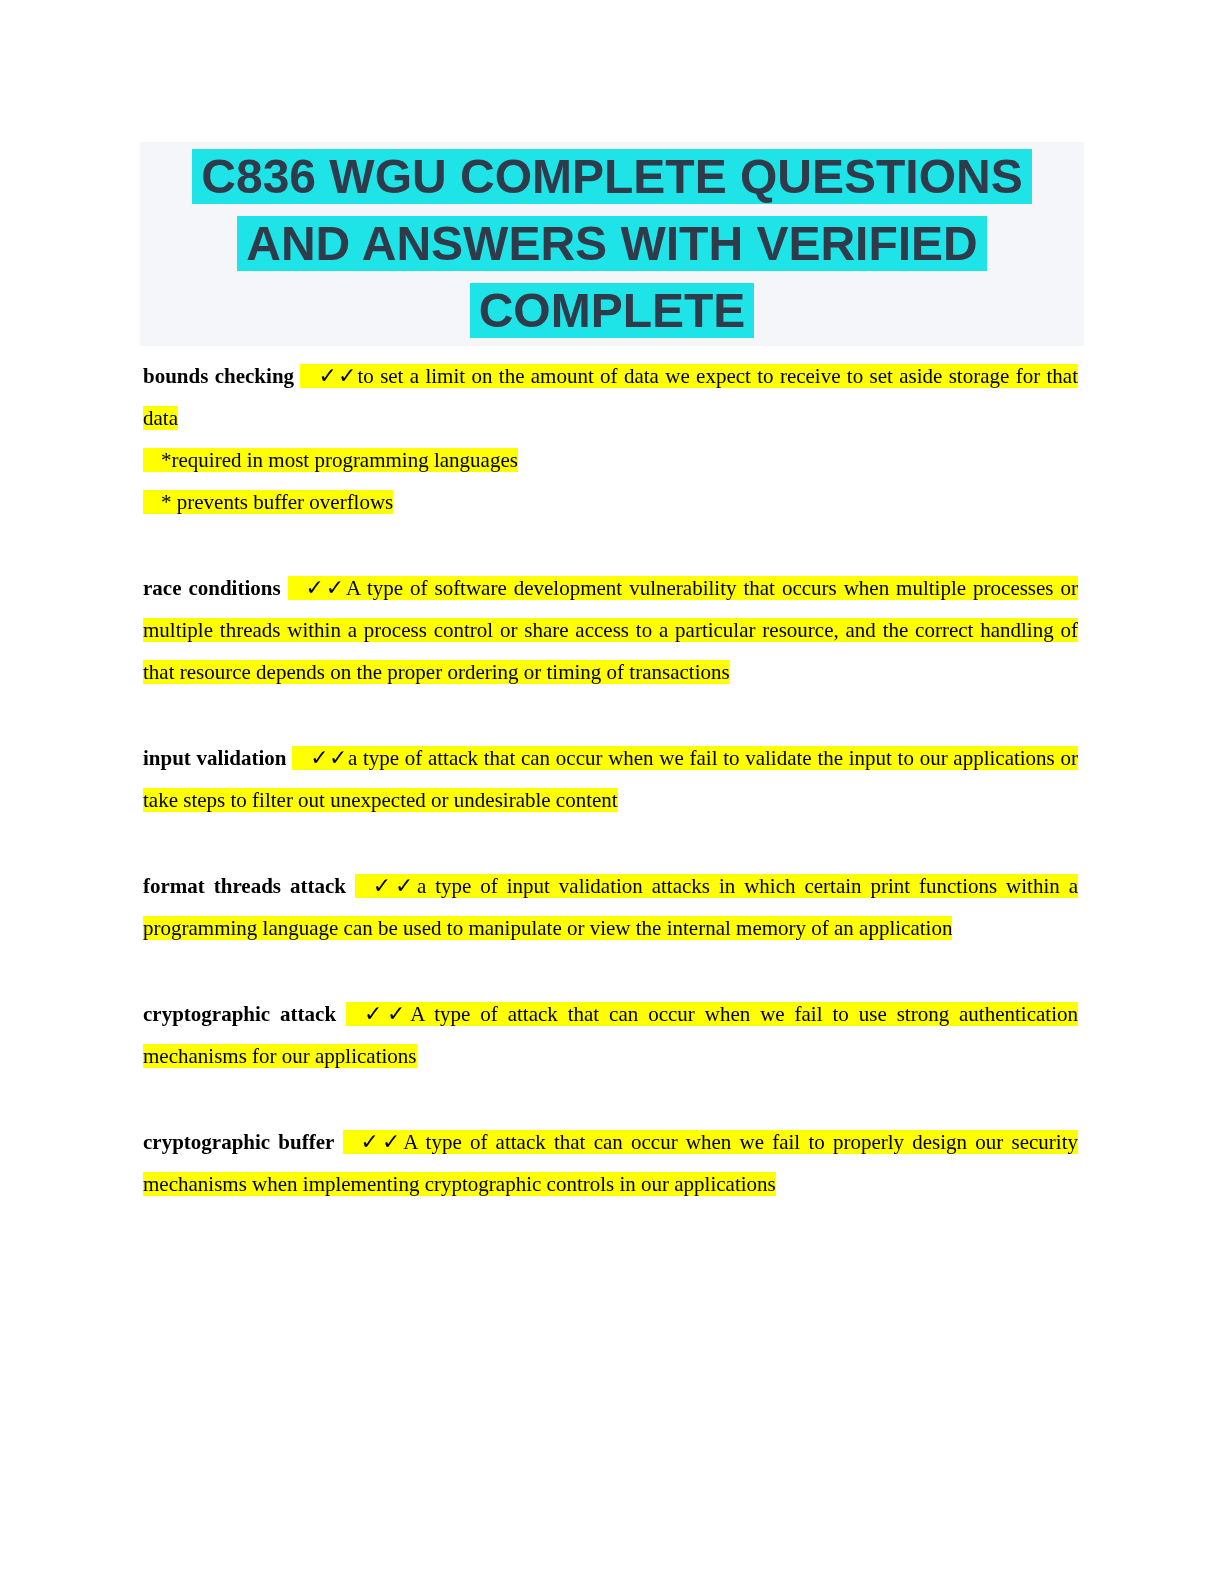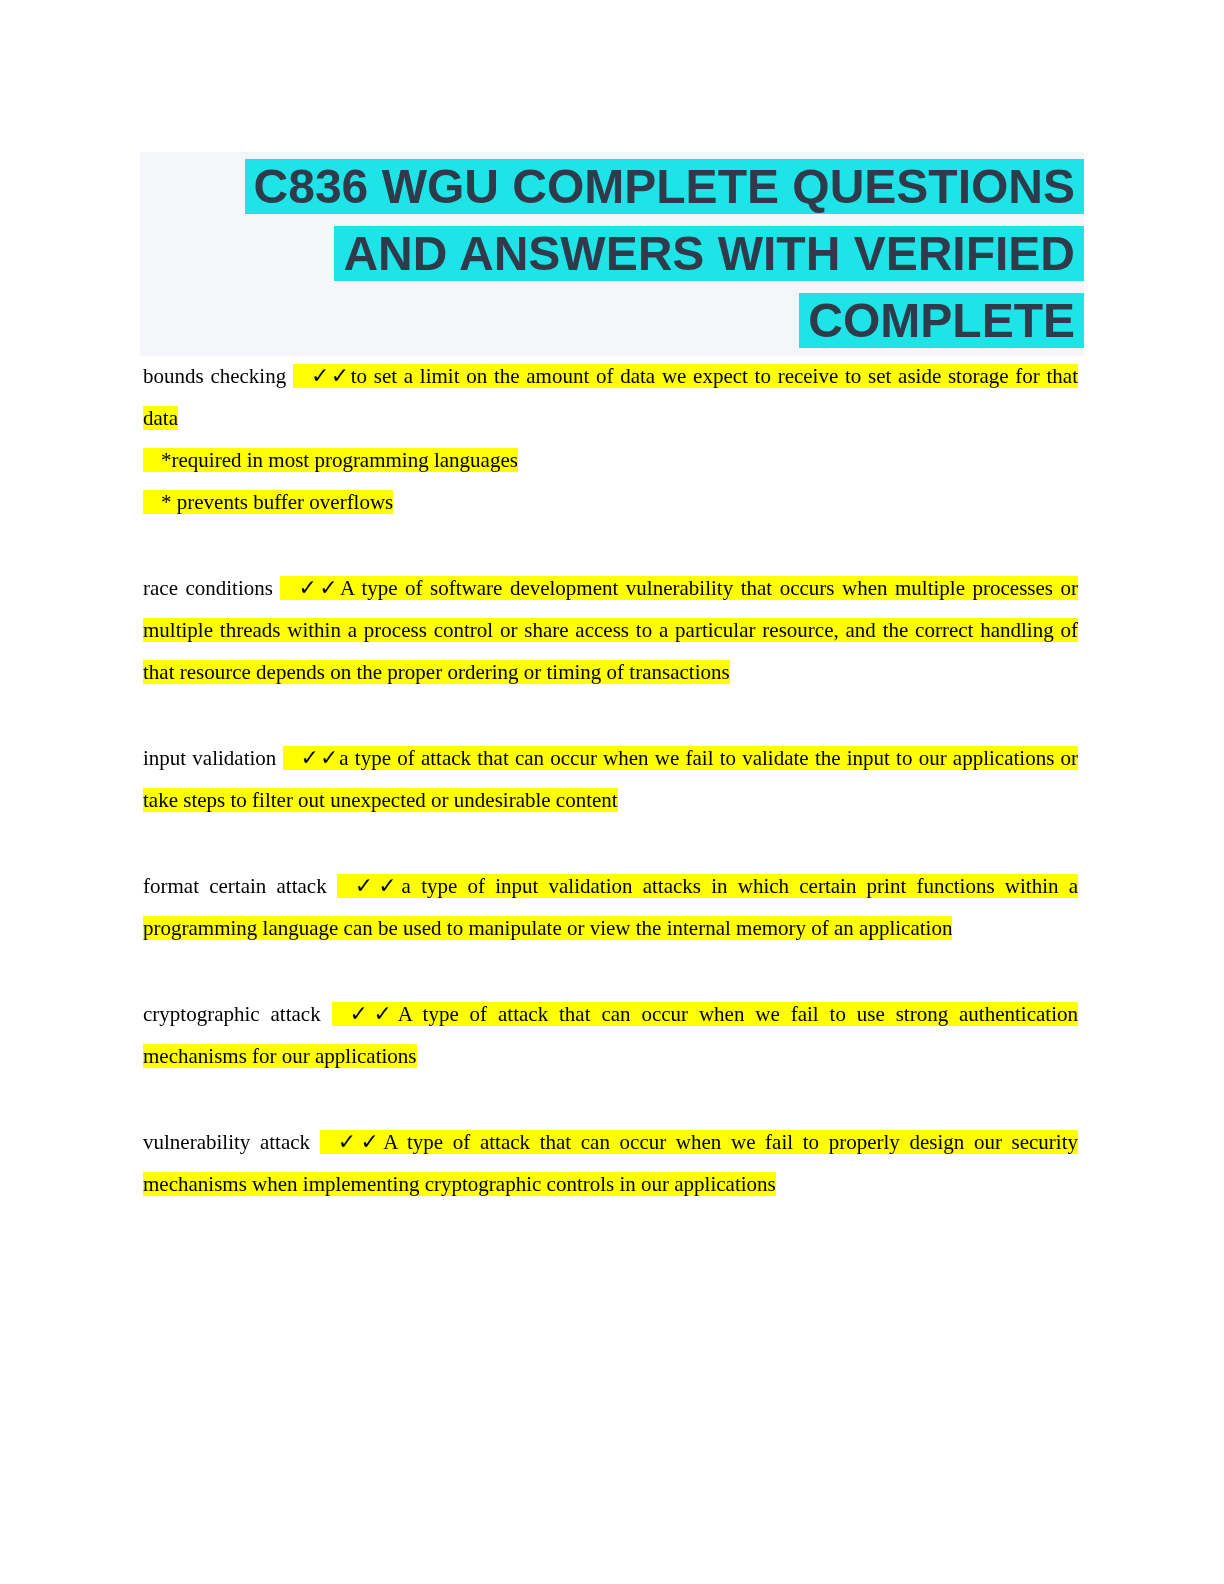--- a/index.html
+++ b/index.html
@@ -11,25 +11,25 @@
     width: 1224px;
     height: 1584px;
     position: relative;
     font-family: "Liberation Serif", serif;
     color: #000000;
     overflow: hidden;
   }
   .header-banner {
     position: absolute;
     left: 140px;
-    top: 152px;
+    top: 142px;
     width: 944px;
     height: 204px;
     background: var(--header-bg, #f4f6fa);
-    text-align: right;
+    text-align: center;
     padding-top: 1px;
     box-sizing: border-box;
   }
   .title-line {
     display: block;
     font-family: "Liberation Sans", sans-serif;
     font-weight: bold;
     font-size: 48px;
     line-height: 67px;
     color: var(--title-color, #2f3b4a);
@@ -46,21 +46,21 @@
     top: 355px;
     width: 935px;
   }
   p.qa-entry {
     margin: 0 0 44px 0;
     font-size: 21px;
     line-height: 42px;
     text-align: justify;
   }
   .term {
-    font-weight: normal;
+    font-weight: bold;
   }
   .hl {
     background: var(--body-hl, #ffff00);
     padding-left: 18px;
   }
   .marks {
     font-family: "DejaVu Sans", sans-serif;
     font-weight: bold;
     font-size: 22px;
   }
@@ -74,19 +74,19 @@
   <span class="title-line"><span>COMPLETE</span></span>
 </div>
 
 <div class="qa-entries">
   <p class="qa-entry"><span class="term">bounds checking</span> <span class="hl"><span class="marks">✓✓</span><span class="ans">to set a limit on the amount of data we expect to receive to set aside storage for that data</span></span><br><span class="hl">*required in most programming languages</span><br><span class="hl">* prevents buffer overflows</span></p>
 
   <p class="qa-entry"><span class="term">race conditions</span> <span class="hl"><span class="marks">✓✓</span><span class="ans">A type of software development vulnerability that occurs when multiple processes or multiple threads within a process control or share access to a particular resource, and the correct handling of that resource depends on the proper ordering or timing of transactions</span></span></p>
 
   <p class="qa-entry"><span class="term">input validation</span> <span class="hl"><span class="marks">✓✓</span><span class="ans">a type of attack that can occur when we fail to validate the input to our applications or take steps to filter out unexpected or undesirable content</span></span></p>
 
-  <p class="qa-entry"><span class="term">format certain attack</span> <span class="hl"><span class="marks">✓✓</span><span class="ans">a type of input validation attacks in which certain print functions within a programming language can be used to manipulate or view the internal memory of an application</span></span></p>
+  <p class="qa-entry"><span class="term">format threads attack</span> <span class="hl"><span class="marks">✓✓</span><span class="ans">a type of input validation attacks in which certain print functions within a programming language can be used to manipulate or view the internal memory of an application</span></span></p>
 
   <p class="qa-entry"><span class="term">cryptographic attack</span> <span class="hl"><span class="marks">✓✓</span><span class="ans">A type of attack that can occur when we fail to use strong authentication mechanisms for our applications</span></span></p>
 
 
-  <p class="qa-entry"><span class="term">vulnerability attack</span> <span class="hl"><span class="marks">✓✓</span><span class="ans">A type of attack that can occur when we fail to properly design our security mechanisms when implementing cryptographic controls in our applications</span></span></p>
+  <p class="qa-entry"><span class="term">cryptographic buffer</span> <span class="hl"><span class="marks">✓✓</span><span class="ans">A type of attack that can occur when we fail to properly design our security mechanisms when implementing cryptographic controls in our applications</span></span></p>
 </div>
 
 </body></html>

